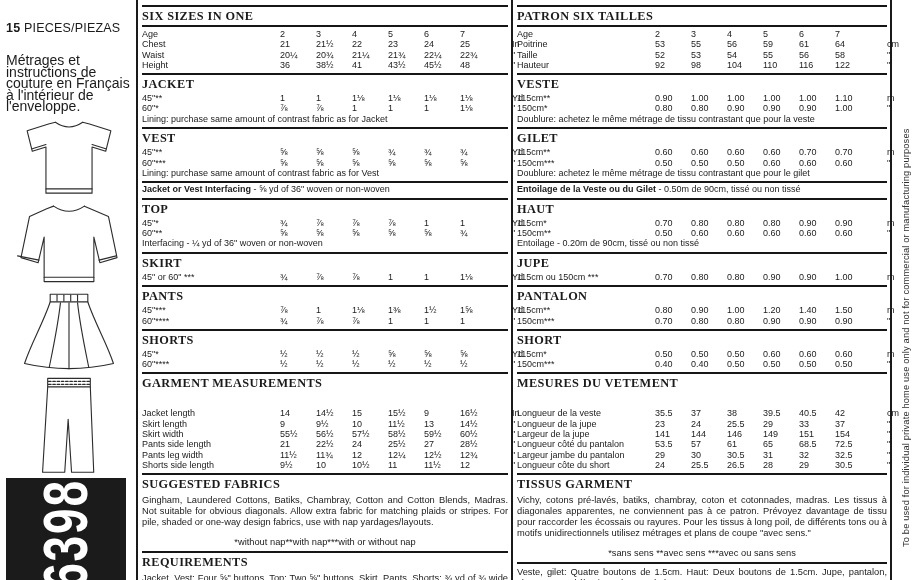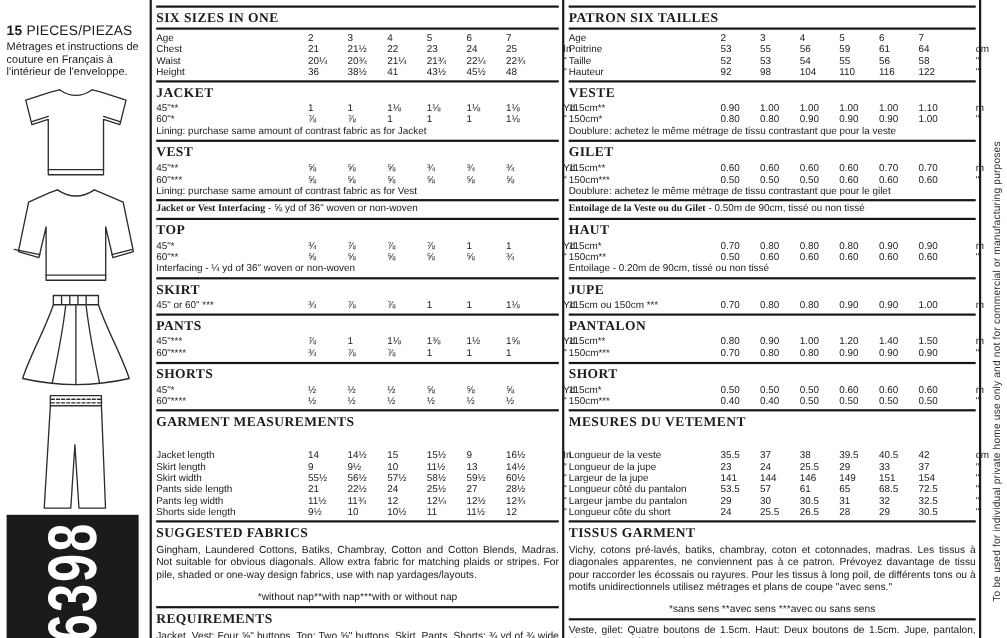--- a/index.html
+++ b/index.html
@@ -7,41 +7,41 @@
     width:915px;height:580px;position:relative;overflow:hidden;
     background:#ffffff;color:#1b1b1b;
     font-family:"Liberation Sans",sans-serif;
     -webkit-font-smoothing:antialiased;
   }
   .vdiv{position:absolute;top:0;bottom:0;width:2px;background:#1a1a1a;}
   
   #col-left{position:absolute;left:6px;top:21px;width:126px;height:570px;display:flex;flex-direction:column;}
   .pieces{font-size:12.5px;letter-spacing:.2px;}
   .pieces b{font-weight:bold;}
-  .fr-note{font-size:10px;line-height:11.5px;margin-top:2px;}
+  .fr-note{font-size:14px;line-height:11.5px;margin-top:20px;}
   .sketch{display:block;margin:5px auto 0;}
   .num-box{margin-top:auto;width:120px;height:124px;background:#1b1b1b;display:flex;align-items:center;justify-content:center;}
   .num{color:#fff;font-weight:bold;font-size:50px;letter-spacing:2px;transform:rotate(-90deg) scale(.92,1.25);white-space:nowrap;}
   
   .tcol{position:absolute;top:5px;}
   #col-en{left:142px;width:366px;}
   #col-fr{left:517px;width:370px;}
   .section{border-top:2.3px solid #161616;padding:1px 0 3px 0;}
   .sec-title{
     font-family:"Liberation Serif",serif;font-weight:bold;
     font-size:12.3px;letter-spacing:.4px;padding:1px 0 1px 0;
   }
   .section.first .sec-title{border-bottom:2.3px solid #161616;margin-bottom:2px;}
   .trow{display:flex;font-size:9px;line-height:10.3px;white-space:nowrap;}
   .trow.gap{margin-top:16px;}
   .tlabel{width:138px;flex:none;overflow:hidden;}
   .tval{width:36px;flex:none;}
   .tunit{flex:1;padding-left:16px;}
   .note{font-size:9px;line-height:10.5px;white-space:nowrap;overflow:hidden;}
-  .note b{font-weight:bold;font-family:Liberation Serif, serif;}
+  .note b{font-weight:bold;}
   .para{font-size:9.3px;line-height:11px;text-align:justify;margin-top:2px;}
   .para + .para{margin-top:9px;text-align:center;}
   
   .edge{
     position:absolute;left:901px;top:547px;
     transform:rotate(-90deg);transform-origin:0 0;
     font-size:9.3px;letter-spacing:.15px;color:#2d2d2d;white-space:nowrap;
   }
   svg{stroke:#2c2c2c;fill:none;stroke-width:1.3;stroke-linejoin:round;stroke-linecap:round;}
 </style>

